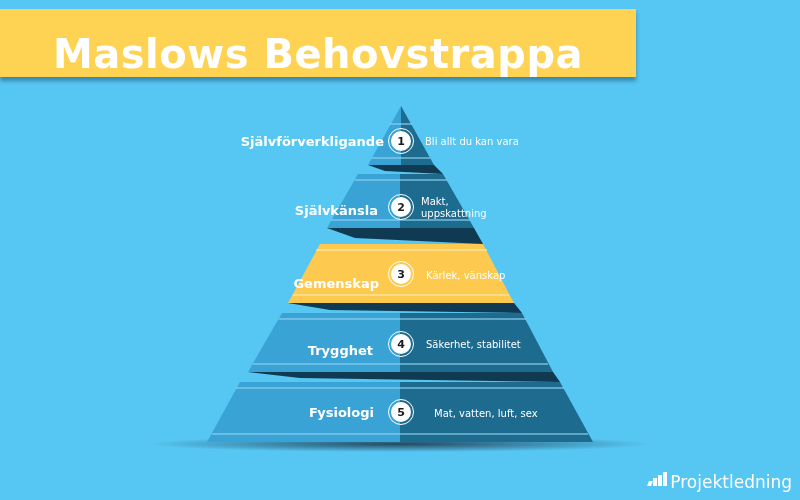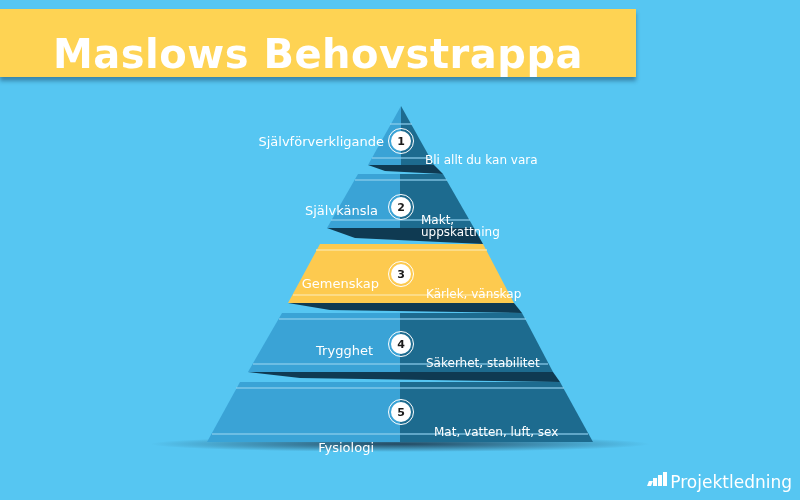--- a/index.html
+++ b/index.html
@@ -1,22 +1,22 @@
 <!DOCTYPE html>
 <html><head>
 <meta charset="utf-8">
 <style>
   html, body { margin:0; padding:0; }
   body { width:800px; height:500px; background:#56c6f2; position:relative; overflow:hidden; font-family:"DejaVu Sans", sans-serif; }
   .topstrip { position:absolute; left:0; top:0; width:800px; height:8px; background:#56c6f2; }
   .titlebar { position:absolute; left:0; top:9px; width:636px; height:68px; background:#fed353; box-shadow:0 4px 4px rgba(20,60,90,0.45); display:flex; align-items:flex-end; justify-content:center; }
   .title { color:#fff; font-weight:bold; font-size:40px; letter-spacing:0.5px; }
   svg.pyr { position:absolute; left:0; top:0; }
-  .lbl { position:absolute; color:#fff; font-weight:normal; font-size:13px; text-align:center; white-space:nowrap; }
-  .desc { position:absolute; color:#fff; font-size:12px; white-space:nowrap; line-height:12px;margin-top:18px; }
+  .lbl { position:absolute; color:#fff; font-weight:bold; font-size:13px; text-align:center; white-space:nowrap; }
+  .desc { position:absolute; color:#fff; font-size:10px; white-space:nowrap; line-height:12px; }
   .num { position:absolute; width:20px; height:20px; border-radius:50%; background:#fff; color:#1b1b1b; font-weight:bold; font-size:11px; display:flex; align-items:center; justify-content:center; box-shadow:0 0 0 2px rgba(0,0,0,0) ; }
   .ring { position:absolute; width:26px; height:26px; border-radius:50%; border:1.5px solid #fff; box-sizing:border-box; }
   .brand { position:absolute; right:8px; bottom:8px; display:flex; align-items:flex-start; color:#fff; font-size:17px; }
   .brand-icon { display:flex; align-items:flex-end; gap:1px; margin-right:3px; height:14px; }
   .brand-icon span { display:block; width:4px; background:#fff; }
 </style>
 </head>
 <body>
 
 <div class="topstrip"></div>
@@ -91,21 +91,21 @@
 <span class="lbl" style="right:421px; top:276px;">Gemenskap</span>
 <div class="ring" style="left:388px; top:261px;"></div>
 <div class="num" style="left:391px; top:264px;">3</div>
 <span class="desc" style="left:426px; top:270px;">Kärlek, vänskap</span>
 
 <span class="lbl" style="right:427px; top:343px;">Trygghet</span>
 <div class="ring" style="left:388px; top:331px;"></div>
 <div class="num" style="left:391px; top:334px;">4</div>
 <span class="desc" style="left:426px; top:339px;">Säkerhet, stabilitet</span>
 
-<span class="lbl" style="right:426px; top:405px;margin-top:35px;">Fysiologi</span>
+<span class="lbl" style="right:426px; top:405px;">Fysiologi</span>
 <div class="ring" style="left:388px; top:399px;"></div>
 <div class="num" style="left:391px; top:402px;">5</div>
 <span class="desc" style="left:434px; top:408px;">Mat, vatten, luft, sex</span>
 
 <div class="brand">
   <span class="brand-icon">
     <span style="height:5px; transform:skewX(-20deg);"></span>
     <span style="height:8px;"></span>
     <span style="height:11px;"></span>
     <span style="height:14px;"></span>

